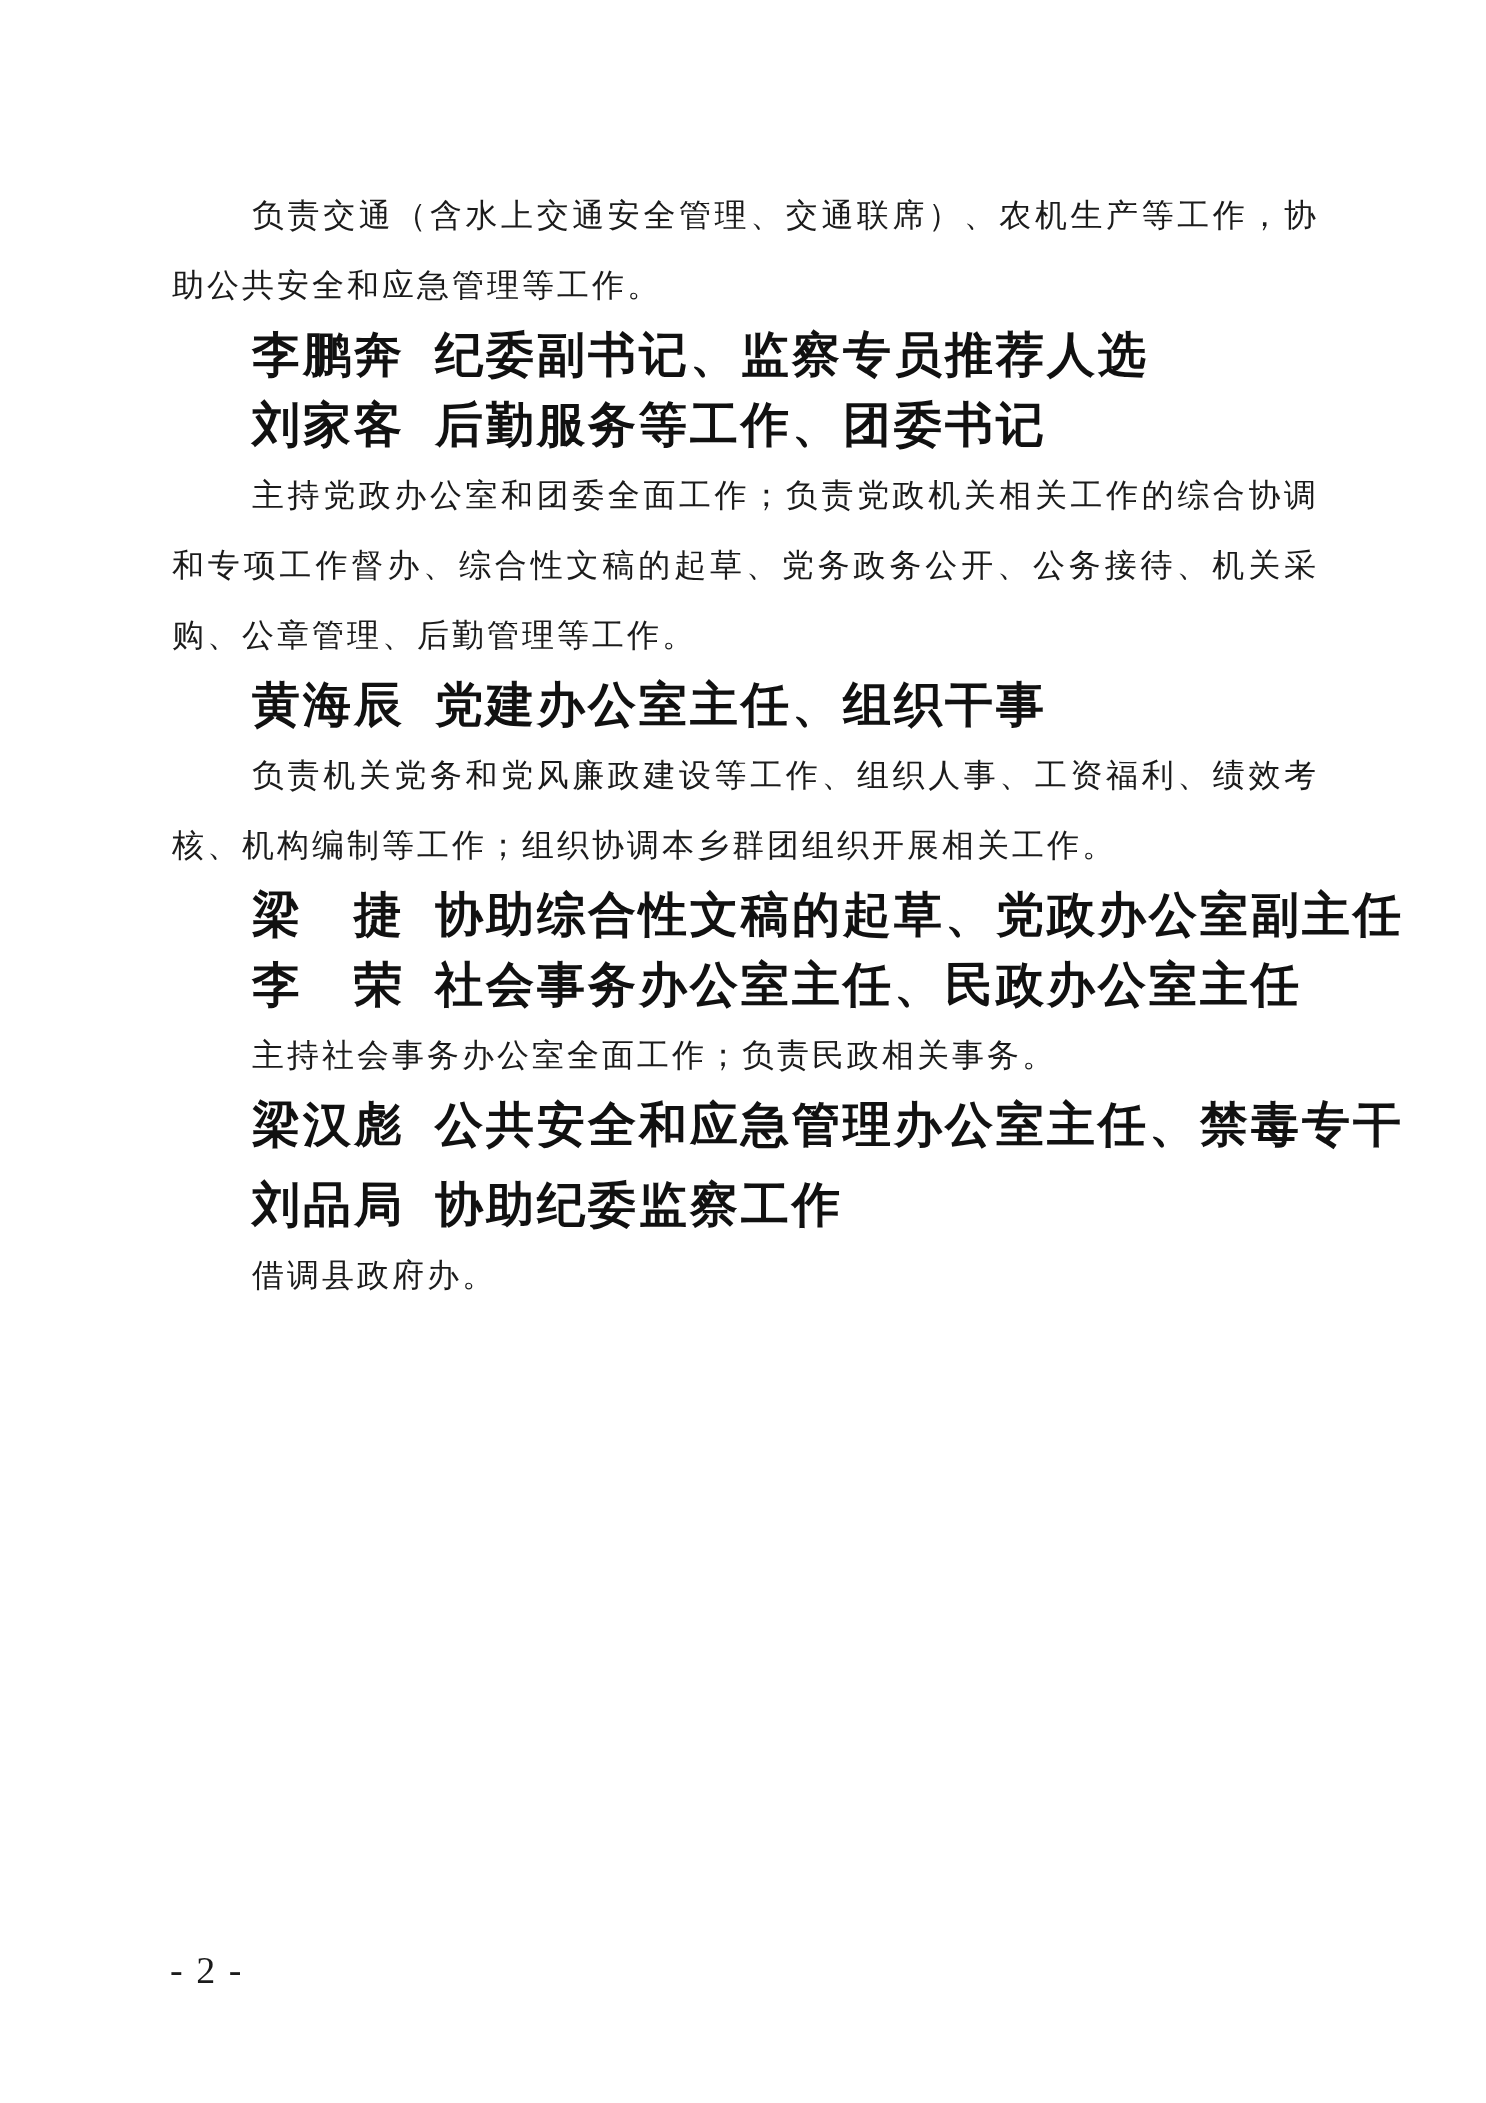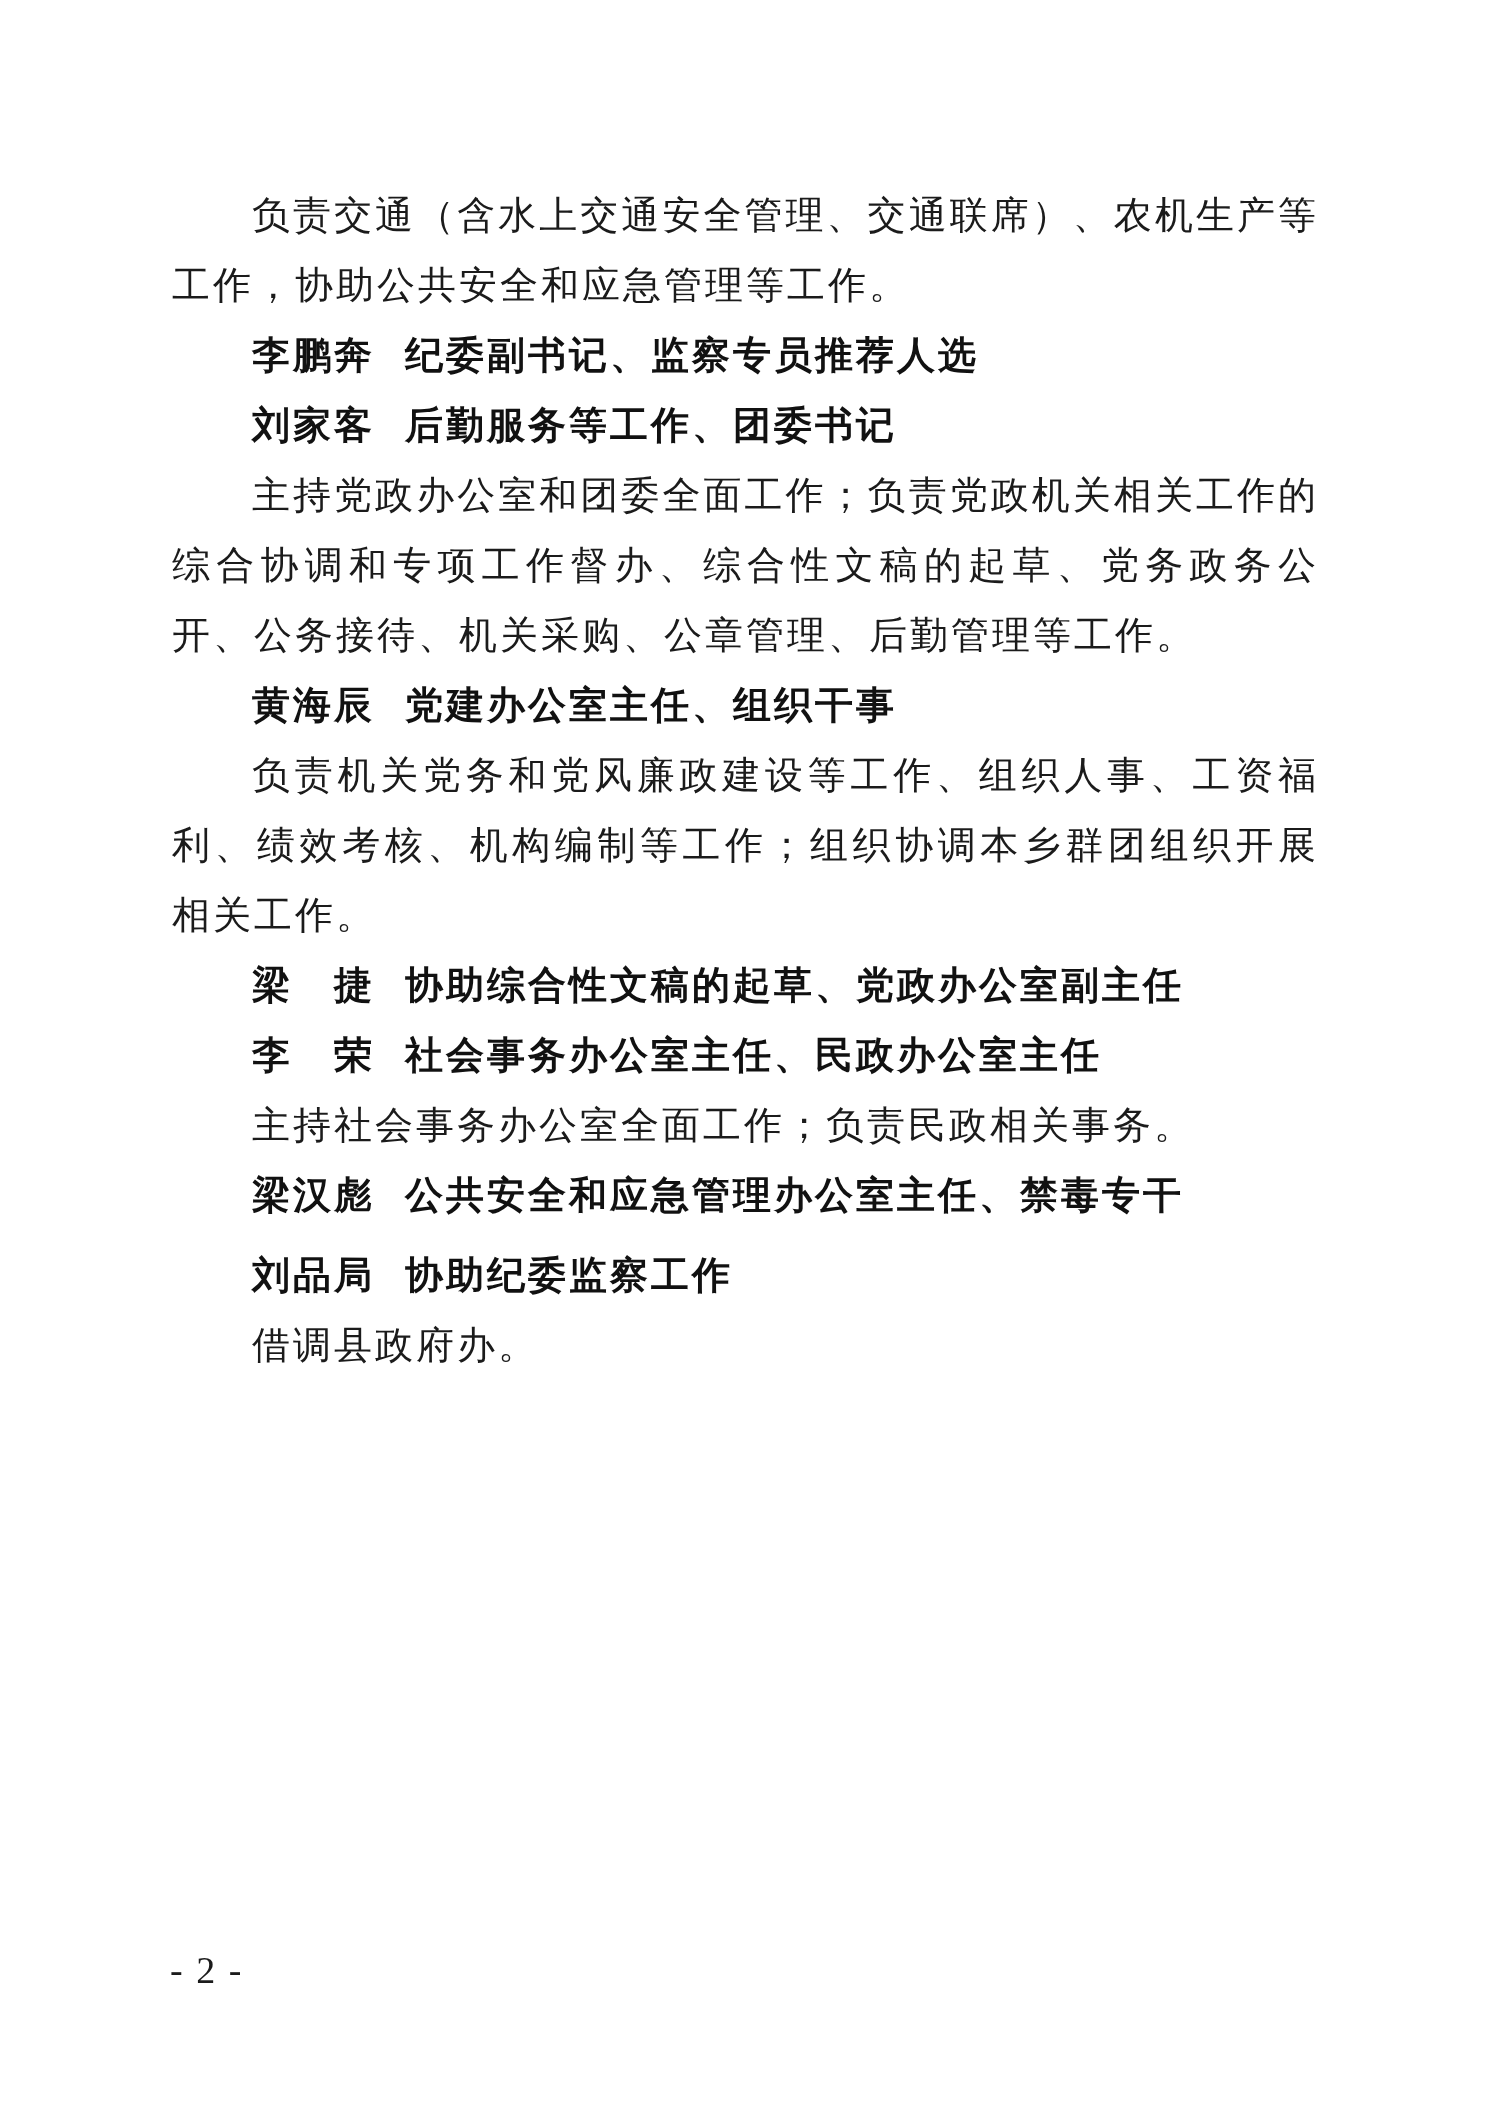--- a/index.html
+++ b/index.html
@@ -23,32 +23,32 @@
     background: #ffffff;
   }
   .content {
     position: absolute;
     left: 172px;
     top: 180px;
     width: 1147px;
   }
   .para {
     margin: 0;
-    font-size: 38px;
+    font-size: 32px;
     line-height: 70px;
     letter-spacing: 3px;
     text-indent: 80px;
     text-align: justify;
     text-align-last: left;
     font-family: "Liberation Serif", "DejaVu Serif", serif;
     color: #1b1b1b;
   }
   .heading {
     margin: 0;
-    font-size: 38px;
+    font-size: 48px;
     line-height: 70px;
     letter-spacing: 3px;
     text-indent: 80px;
     font-weight: bold;
     font-family: "Liberation Sans", "DejaVu Sans", sans-serif;
     color: #111111;
     white-space: nowrap;
   }
   .heading .name {
     margin-right: 30px;

